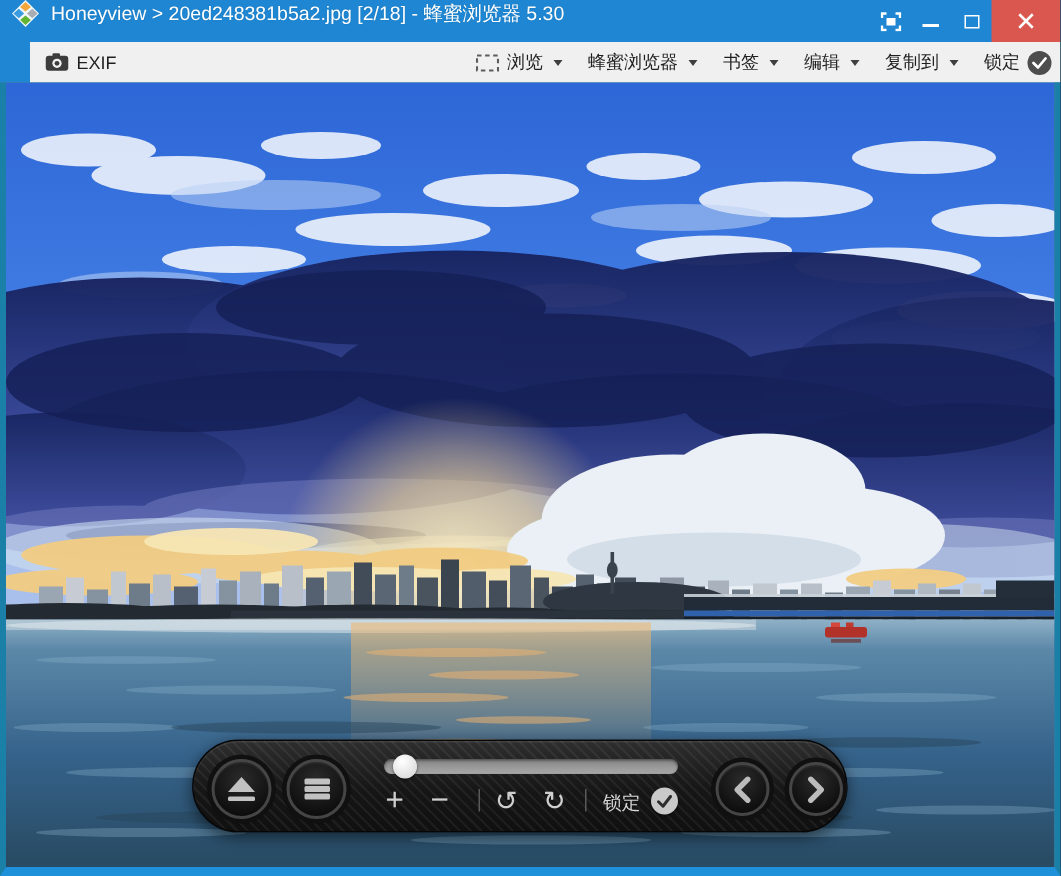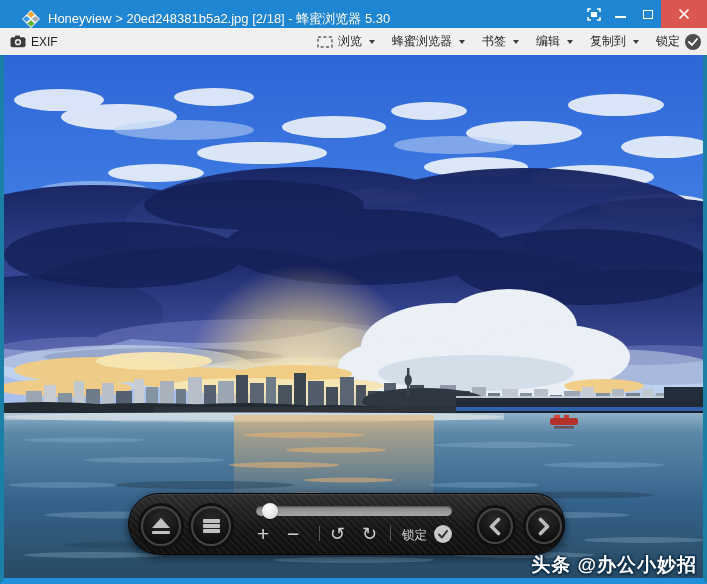--- a/index.html
+++ b/index.html
@@ -2,34 +2,34 @@
 <html><head>
 <meta charset="utf-8">
 <style>
   * { margin:0; padding:0; box-sizing:border-box; }
   html,body { width:707px; height:584px; overflow:hidden; background:#000;
               font-family:"Liberation Sans", sans-serif; }
 
   .window { position:relative; width:707px; height:584px; background:#1e86d2; }
 
   
-  .titlebar { height:28px; background:#1e86d2; display:flex; align-items:flex-end;
-              padding-left:22px; color:#fff; }
+  .titlebar { height:28px; background:#1e86d2; display:flex; align-items:flex-start;
+              padding-left:8px; color:#fff; }
   .app-logo { width:18px; height:18px; flex:0 0 auto; }
   .title-text { margin-left:8px; font-size:13px; white-space:nowrap; overflow:hidden;
                 text-shadow:0 0 1px rgba(0,0,0,.15); }
   .win-controls { margin-left:auto; display:flex; align-items:stretch; height:28px; }
   .win-btn { width:27px; display:flex; align-items:center; justify-content:center; cursor:default; }
   .win-btn.close { width:46px; background:#d9574e; }
   .min-glyph { width:11px; height:2px; background:#fff; margin-top:6px; }
   .max-glyph { width:10px; height:9px; border:1.5px solid #fff; }
 
   
   .toolbar { height:27px; background:#f0f0f0; display:flex; align-items:center;
-             padding:0 6px 0 10px; color:#1f1f1f; font-size:12px; }
+             padding:0 6px 0 10px; color:#1f1f1f; font-size:12px;margin-left:20px; }
   .tb-group { display:flex; align-items:center; gap:5px; white-space:nowrap; }
   .tb-right { margin-left:auto; display:flex; align-items:flex-start; gap:17px; }
   .dd-arrow { width:0; height:0; border-left:3.5px solid transparent;
               border-right:3.5px solid transparent; border-top:4.5px solid #3f3f3f;
               display:inline-block; margin-left:2px; }
   .check-badge { width:16px; height:16px; border-radius:50%; background:#4d4d4d;
                  display:flex; align-items:center; justify-content:center; }
 
   
   .viewer { position:absolute; top:55px; left:0; right:0; bottom:0;
@@ -457,16 +457,15 @@
           <polyline points="10.5,2.5 3.5,9.5 10.5,16.5" fill="none" stroke="#bcbcbc" stroke-width="3.6" stroke-linecap="round" stroke-linejoin="round"></polyline>
         </svg>
       </div>
       <div class="cb-btn next">
         <svg width="14" height="19" viewBox="0 0 14 19">
           <polyline points="3.5,2.5 10.5,9.5 3.5,16.5" fill="none" stroke="#bcbcbc" stroke-width="3.6" stroke-linecap="round" stroke-linejoin="round"></polyline>
         </svg>
       </div>
     </div>
 
-    <div class="watermark">头条 @办公小妙招</div>
   </div>
 
 </div>
 
 </body></html>

